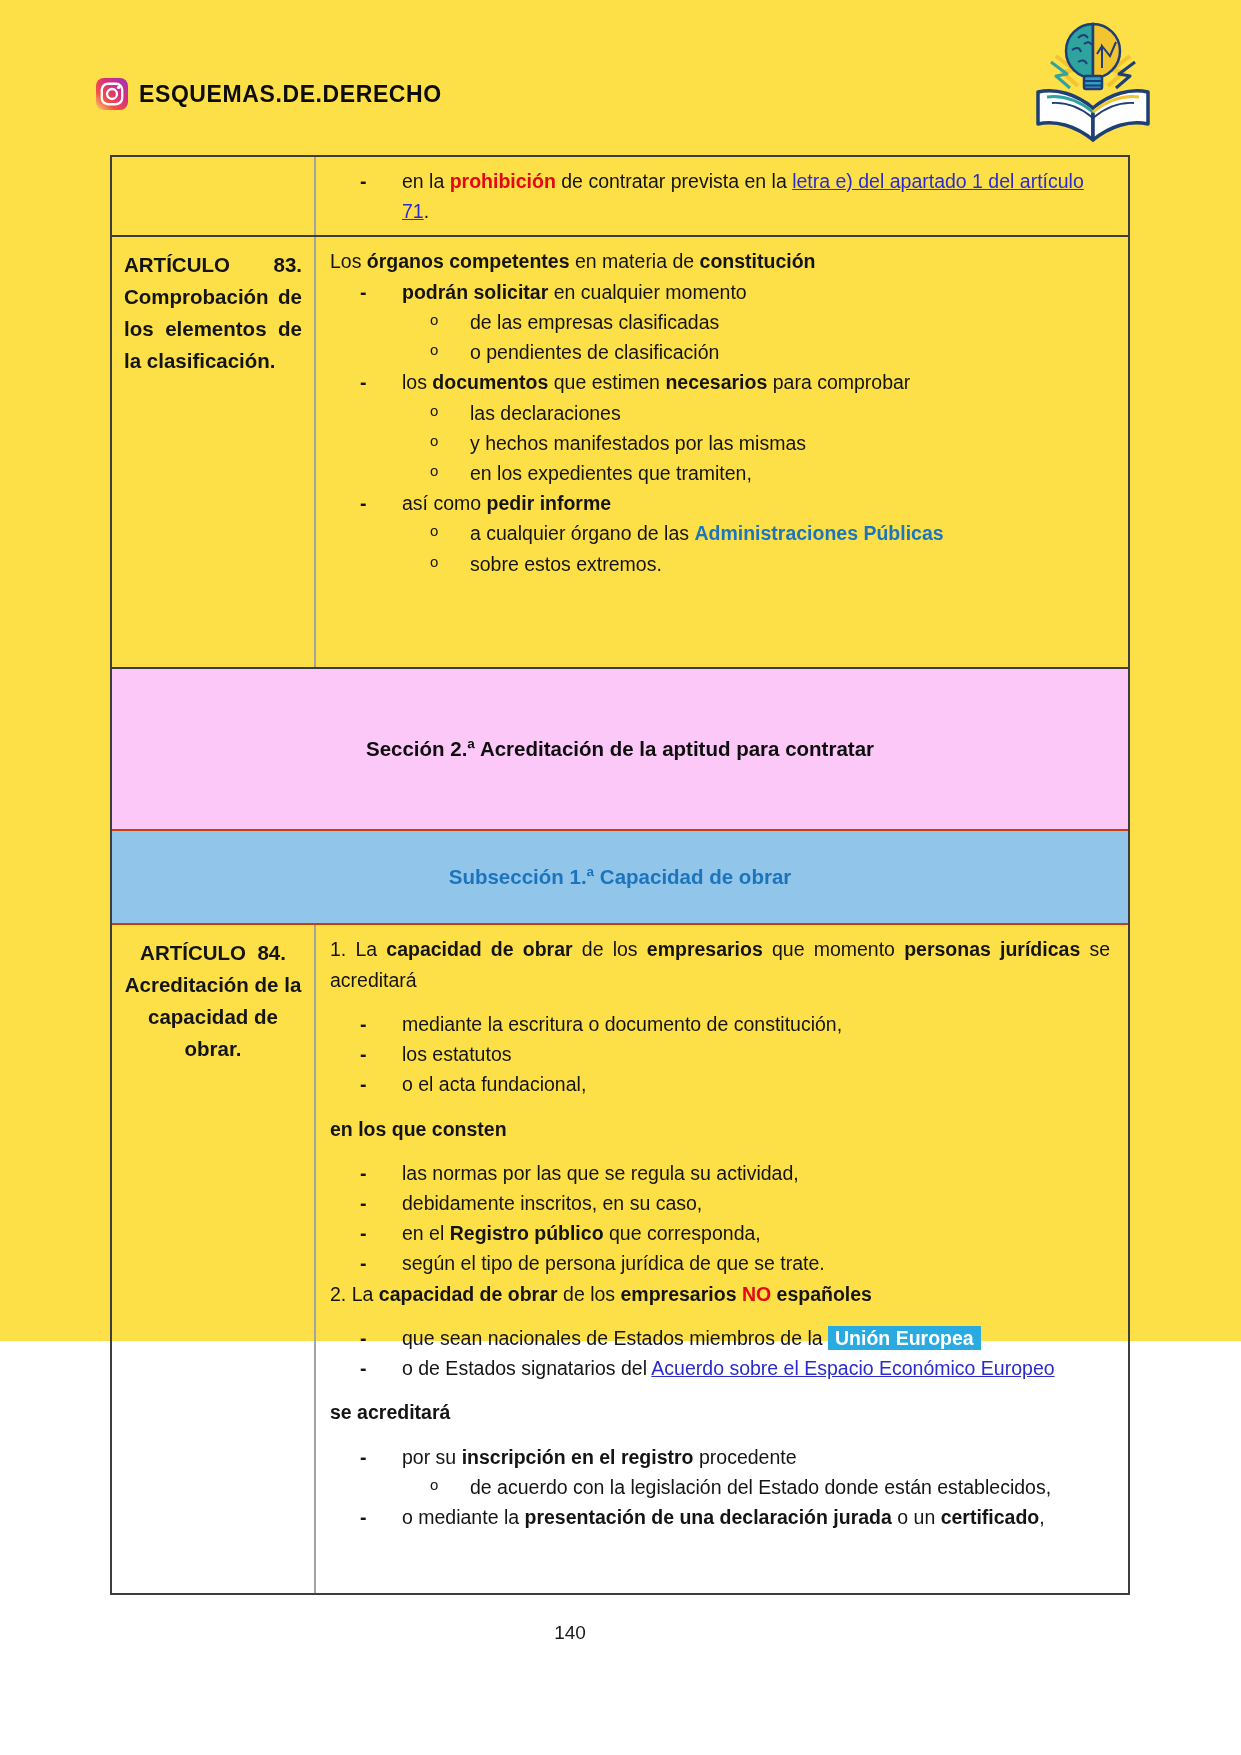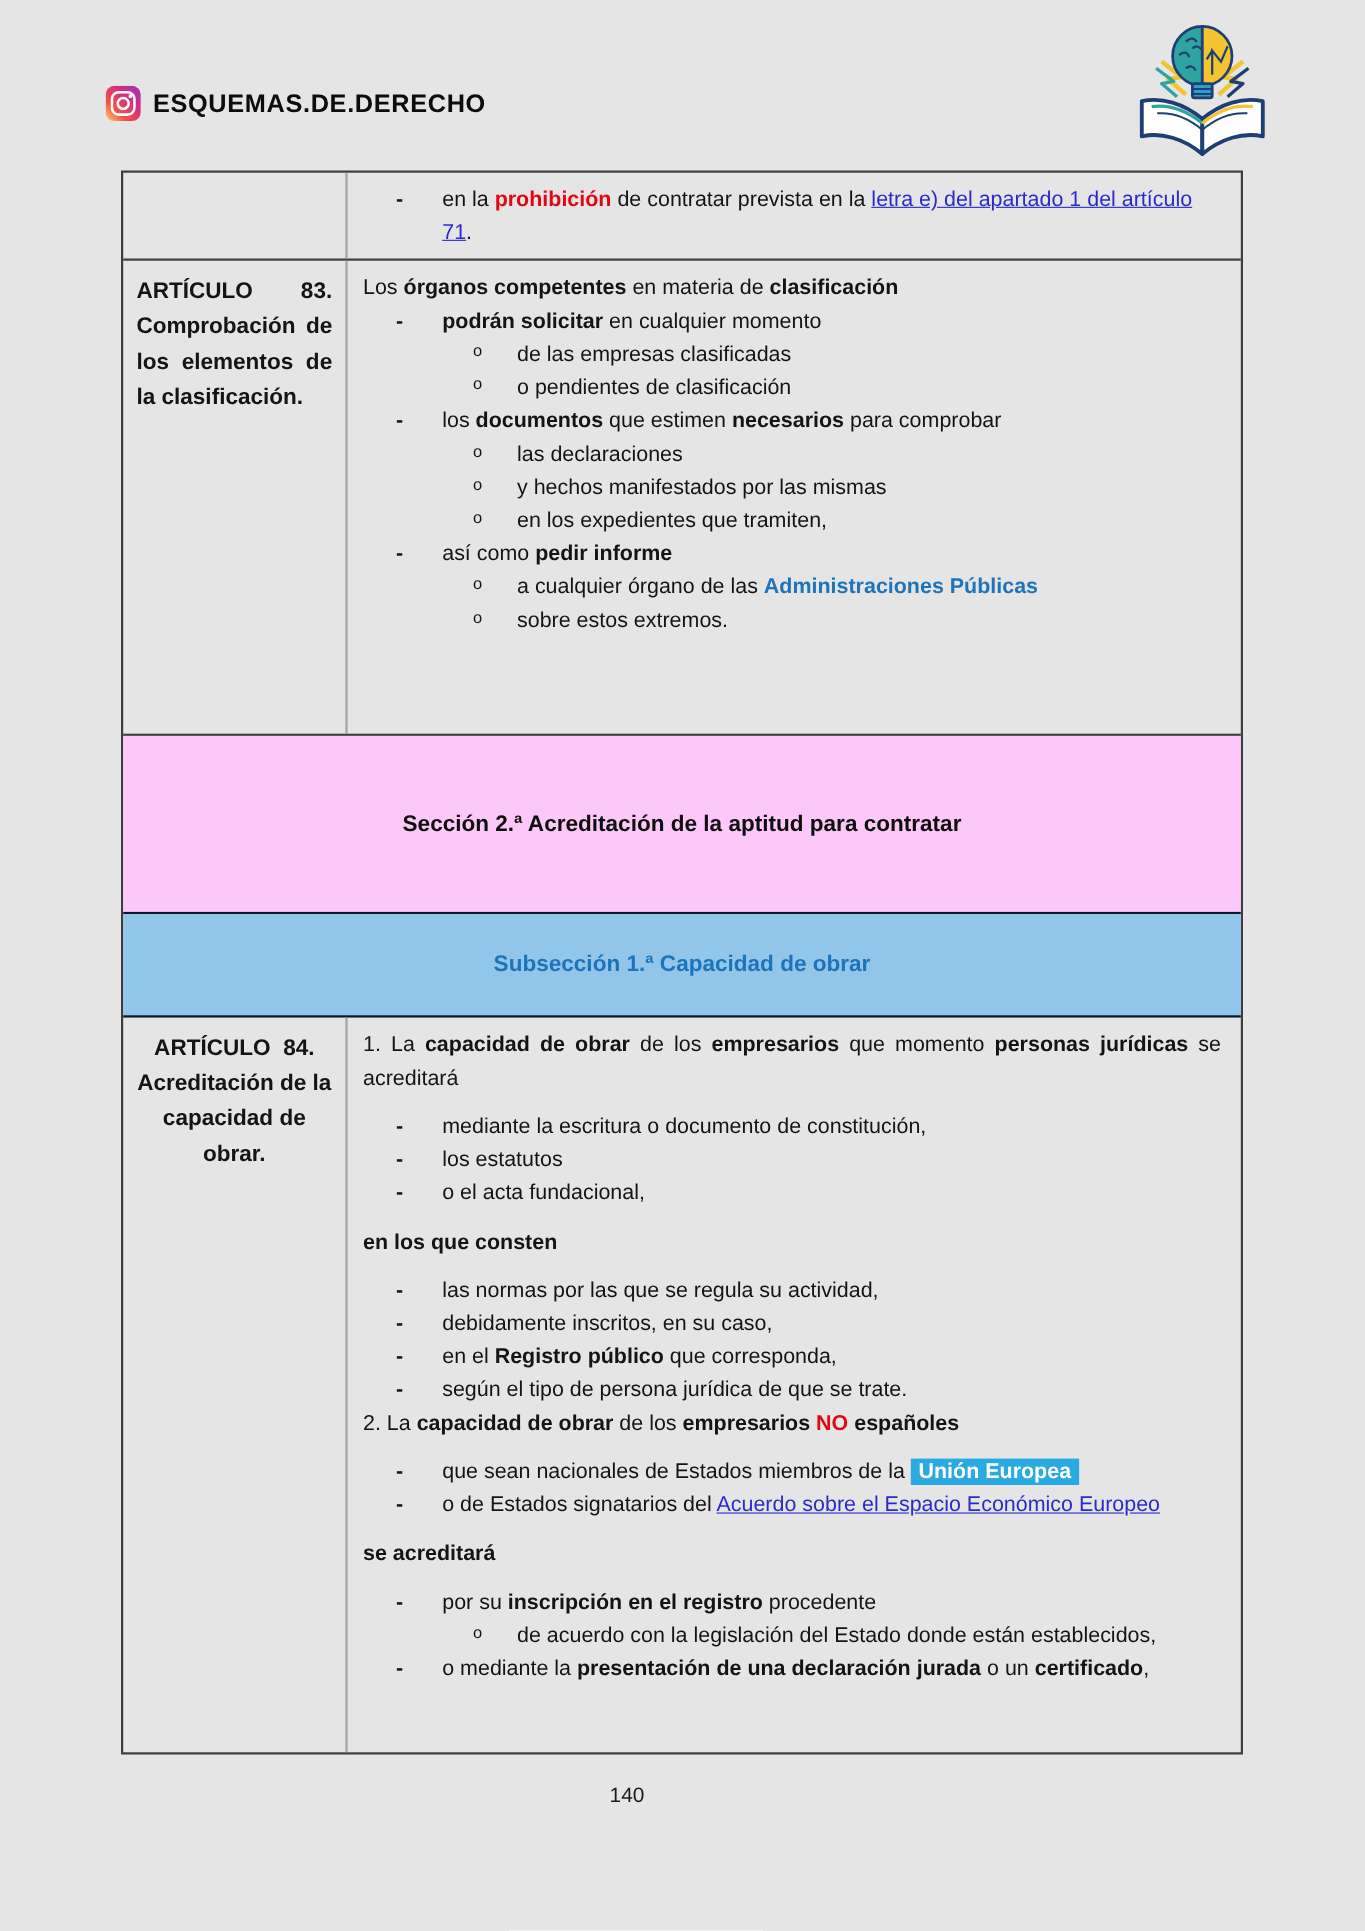--- a/index.html
+++ b/index.html
@@ -1,36 +1,36 @@
 <!DOCTYPE html>
 <html style="--accent-red: #e30613; --link-blue: #2b2bcd; --info-blue: #1c75bc; --highlight-blue: #29abe2; --section-pink: #fbc8f8; --subsection-blue: #92c5ea;"><head>
 <meta charset="utf-8">
 <style>
   html,body{margin:0;padding:0;background:#ffffff;}
   body{width:1241px;height:1755px;font-family:"Liberation Sans",sans-serif;color:#141414;position:relative;overflow:hidden;}
-  .page{position:relative;width:1241px;height:1755px;background:#e5e5e5;}
+  .page{position:relative;width:1241px;height:1341px;background:#fde047;}
 
   
   .brand{position:absolute;left:96px;top:78px;display:flex;align-items:center;gap:11px;}
   .brand-text{font-size:23px;font-weight:bold;letter-spacing:.6px;color:#0c0c0c;}
   .logo{position:absolute;left:1018px;top:12px;}
 
   
   .schema{position:absolute;left:110px;top:155px;width:1020px;border:2px solid #3d3d3d;box-sizing:border-box;}
   .t-row{display:grid;grid-template-columns:204px 1fr;border-bottom:2px solid #3d3d3d;box-sizing:border-box;}
   .t-row:last-child{border-bottom:none;}
   .cell-left{border-right:2px solid #a3a3a3;padding:12px 12px 0 12px;font-weight:bold;font-size:20.5px;line-height:1.55;box-sizing:border-box;}
   .cell-left.justify{text-align:justify;}
   .cell-left.prewrap{white-space:pre-wrap;text-align:center;}
   .cell-right{padding:9px 18px 9px 14px;font-size:19.5px;line-height:1.55;box-sizing:border-box;}
   .row-cont .cell-right{min-height:76px;}
   .row-83 .cell-left,.row-83 .cell-right{min-height:430px;}
   .row-84 .cell-left,.row-84 .cell-right{min-height:668px;}
 
-  .banner{display:flex;align-items:center;justify-content:center;text-align:center;font-weight:bold;font-size:20.5px;border-bottom:2px solid #0f172a;color:#0e0e0e;}
+  .banner{display:flex;align-items:center;justify-content:center;text-align:center;font-weight:bold;font-size:20.5px;border-bottom:2px solid #c2410c;color:#0e0e0e;}
   .banner.pink{background:var(--section-pink,#fbc8f8);min-height:160px;}
   .banner.blue{background:var(--subsection-blue,#92c5ea);min-height:92px;}
 
   
   .block{margin:0;}
   .block.gap{margin-top:14px;}
   .block.gap2{}
   .line{display:flex;}
   .line.lvl0{display:block;}
   .justify .line{text-align:justify;}
@@ -103,21 +103,21 @@
               <span class="ltext"><span>en la </span><span class="b red">prohibición</span><span> de contratar prevista en la </span><span class="link">letra e) del apartado 1 del artículo 71</span><span>.</span></span>
             </div>
           </div>
         </div>
     </div>
 
     <div class="t-row row-83">
       <div class="cell-left justify">ARTÍCULO 83. Comprobación de los elementos de la clasificación.</div>
       <div class="cell-right">
           <div class="block">
-            <div class="line lvl0"><span class="ltext"><span>Los </span><span class="b">órganos competentes</span><span> en materia de </span><span class="b">clasificación</span></span></div>
+            <div class="line lvl0"><span class="ltext"><span>Los </span><span class="b">órganos competentes</span><span> en materia de </span><span class="b">constitución</span></span></div>
             <div class="line lvl1">
               <span class="marker">-</span>
               <span class="ltext"><span class="b">podrán solicitar</span><span> en cualquier momento</span></span>
             </div>
             <div class="line lvl2">
               <span class="marker">o</span>
               <span class="ltext"><span>de las empresas clasificadas</span></span>
             </div>
             <div class="line lvl2">
               <span class="marker">o</span>

